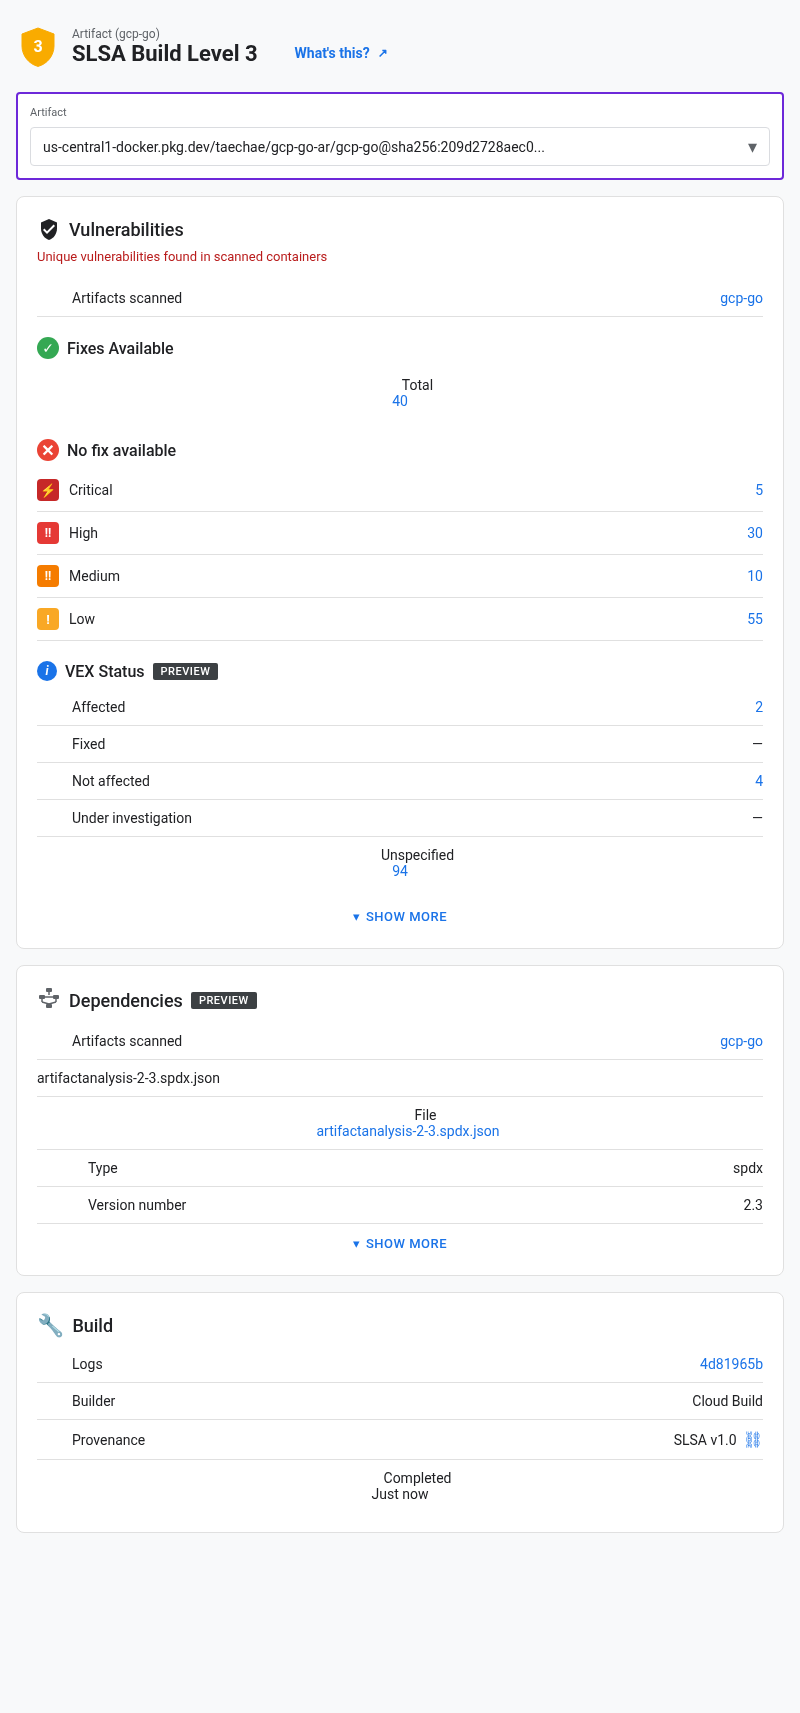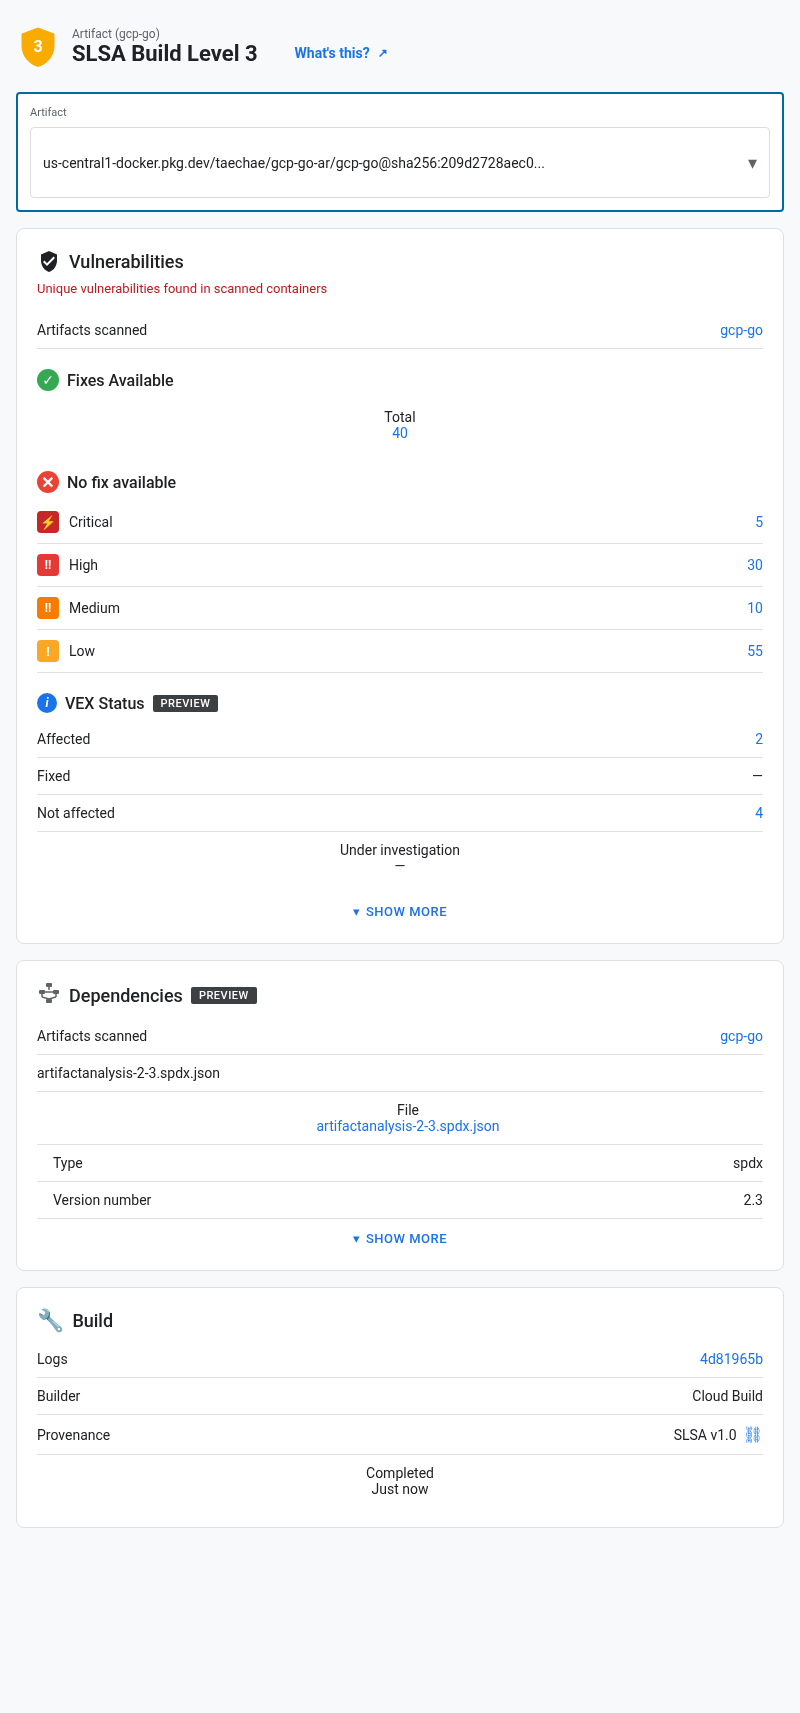--- a/index.html
+++ b/index.html
@@ -51,38 +51,38 @@
       color: #1a73e8;
       text-decoration: none;
       display: flex;
       align-items: center;
       gap: 8px;
       margin-left: 29px;
     }
 
     
     .artifact-selector-container {
-      border: 2px solid #0369a1;
+      border: 2px solid #6d28d9;
       border-radius: 4px;
       padding: 12px;
       margin-bottom: 16px;
       background: #fff;
     }
     .artifact-label {
       font-size: 11px;
       color: #5f6368;
       margin-bottom: 8px;
     }
     .artifact-dropdown {
       display: flex;
       align-items: center;
       justify-content: space-between;
       border: 1px solid #dadce0;
       border-radius: 4px;
-      padding: 24px 12px;
+      padding: 8px 12px;
       background: #fff;
       cursor: pointer;
     }
     .artifact-dropdown-text {
       font-size: 14px;
       color: #202124;
     }
     .dropdown-arrow {
       color: #5f6368;
       font-size: 18px;
@@ -135,20 +135,21 @@
     .data-row:last-child {
       border-bottom: none;
       flex-direction: column;
     }
     .data-row-label {
       font-size: 14px;
       color: #202124;
       display: flex;
       align-items: center;
       gap: 6px;
+      margin-left: 35px;
     }
     .data-row-value {
       font-size: 14px;
       color: #1a73e8;
       text-decoration: none;
     }
     .data-row-value.plain {
       color: #202124;
     }
     .data-row-value.dash {
@@ -402,20 +403,24 @@
         <span class="data-row-label">Fixed</span>
         <span class="data-row-value dash">—</span>
       </div>
       <div class="data-row">
         <span class="data-row-label">Not affected</span>
         <a class="data-row-value">4</a>
       </div>
       <div class="data-row">
         <span class="data-row-label">Under investigation</span>
         <span class="data-row-value dash">—</span>
+      </div>
+      <div class="data-row">
+        <span class="data-row-label">Unspecified</span>
+        <a class="data-row-value">94</a>
       </div>
     </div>
 
     <div class="show-more">
       <span>▾</span>
       <span>SHOW MORE</span>
     </div>
   </div>
 
   <div class="section-card">

